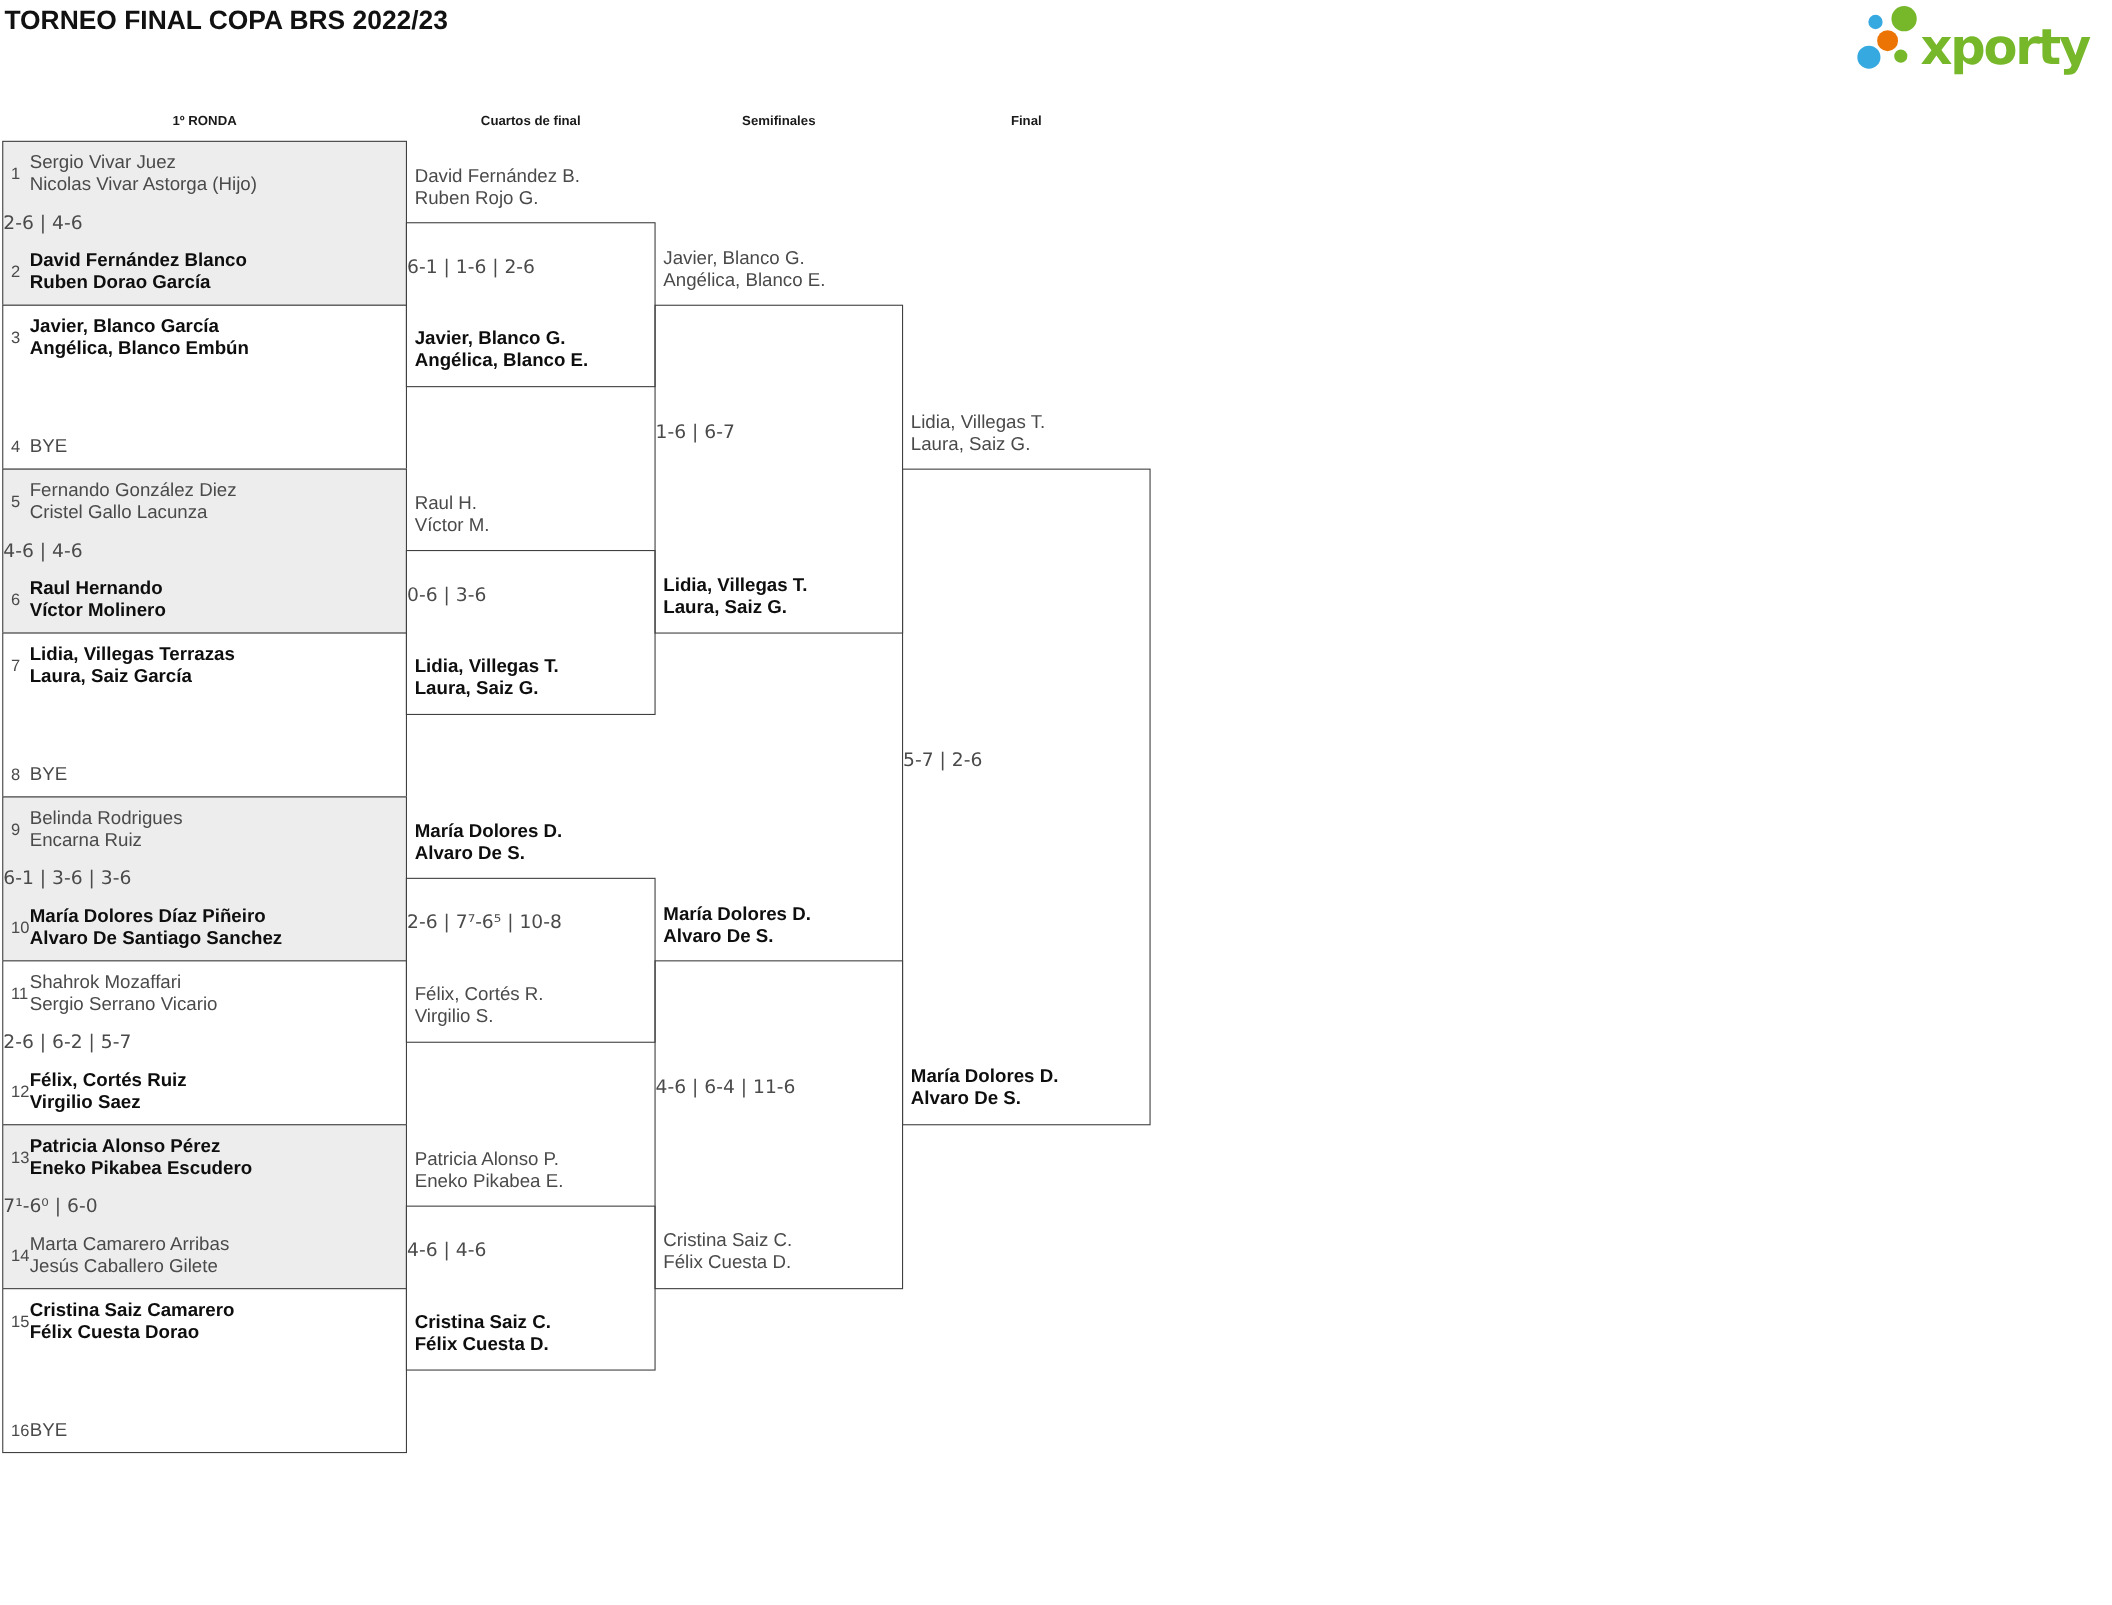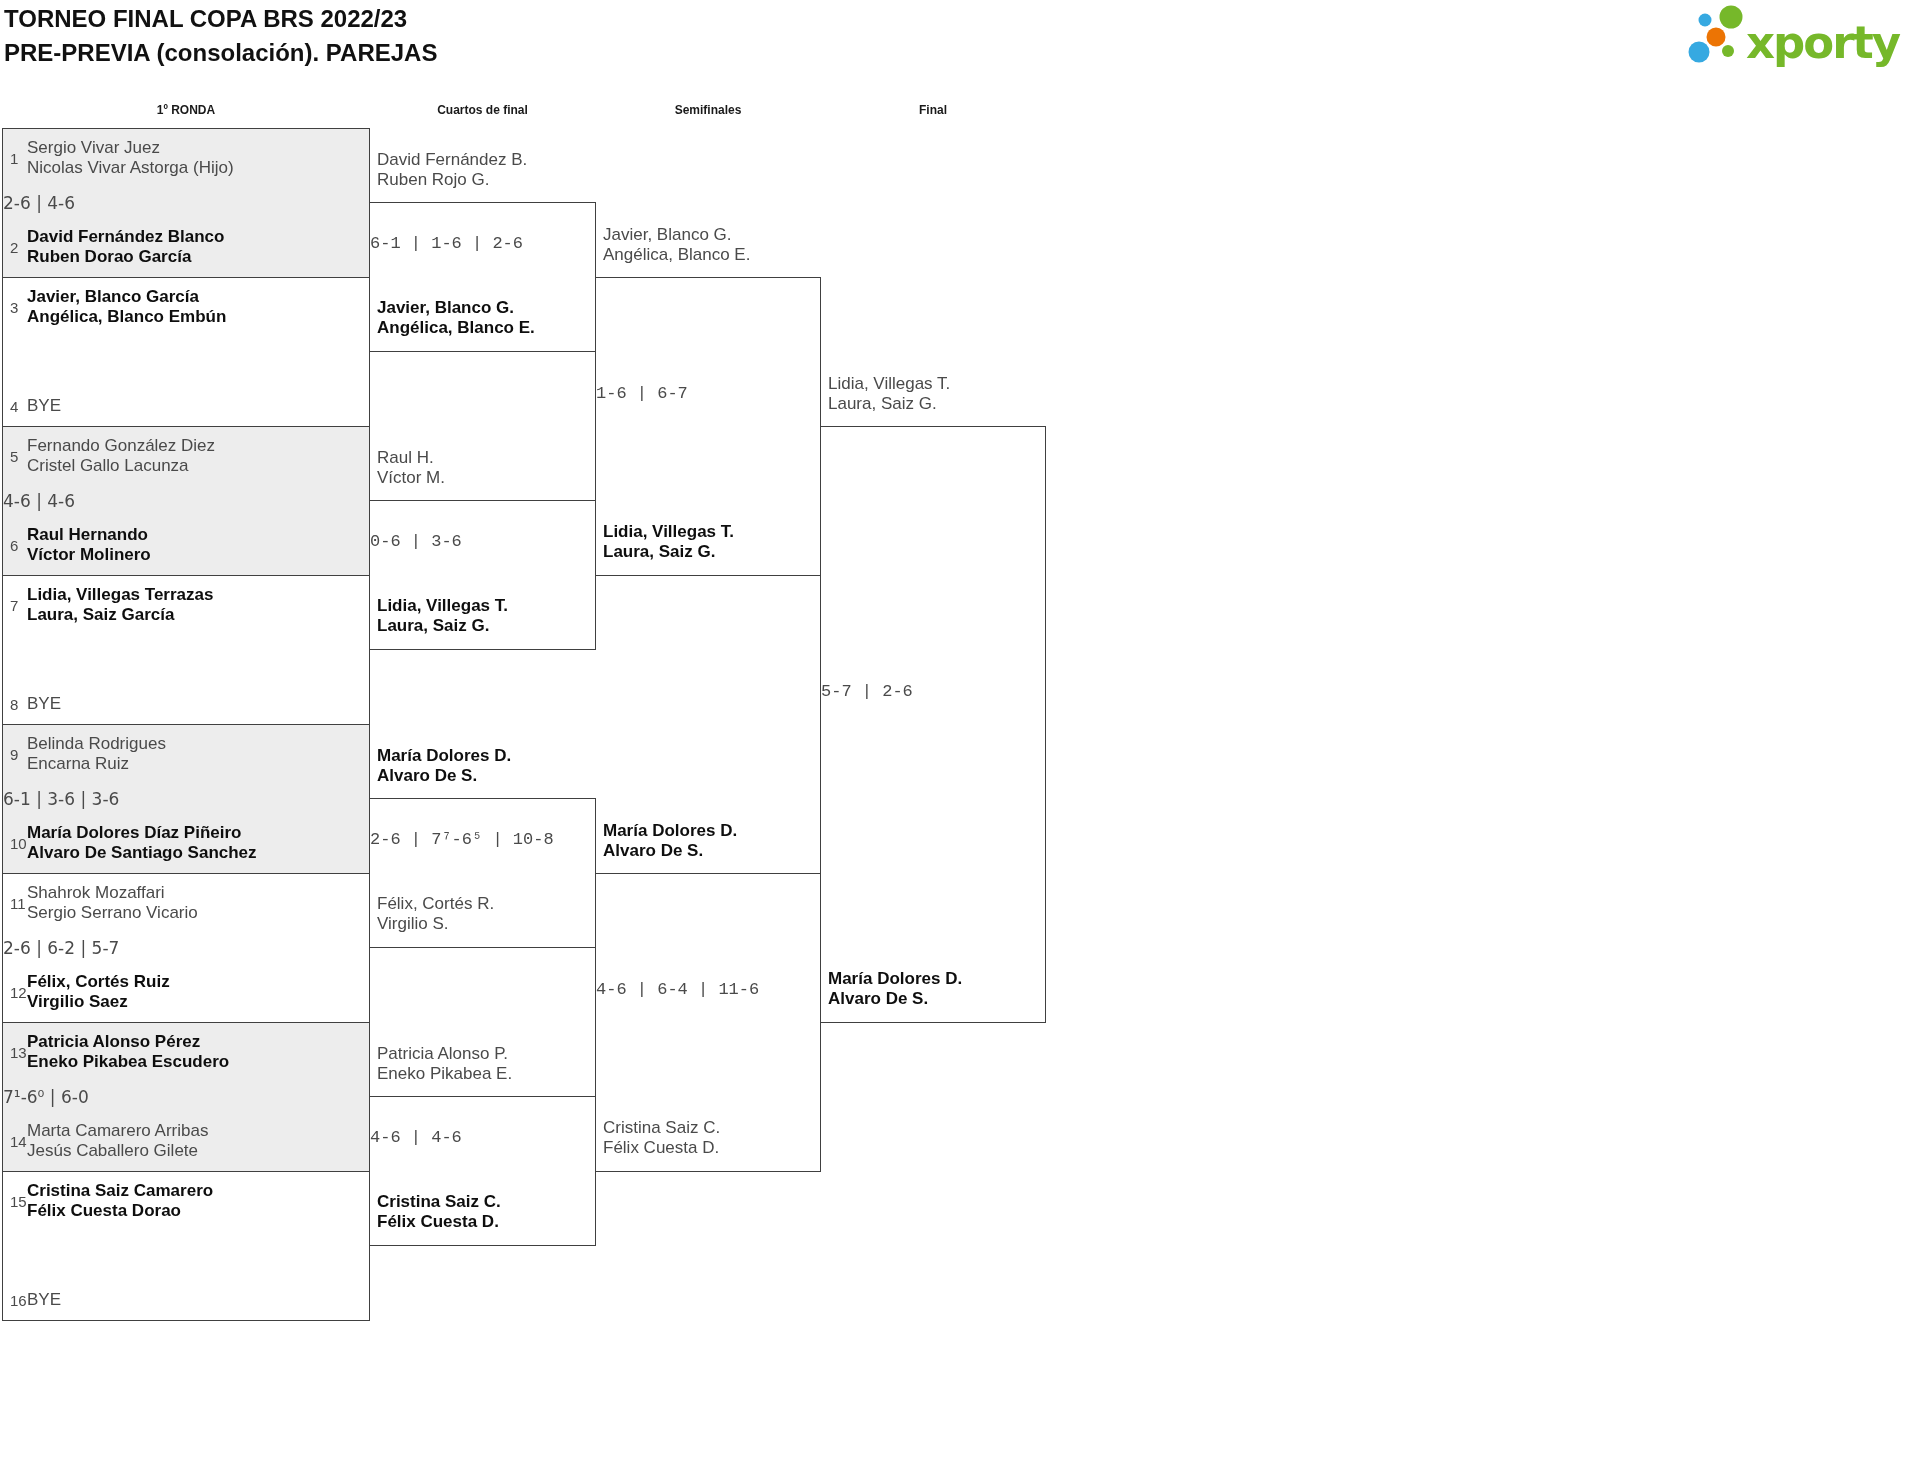--- a/index.html
+++ b/index.html
@@ -25,28 +25,27 @@
   
   .r1 .tt{top:9px;left:24px;}
   .r1 .st{top:9px;height:40px;}
   .r1 .score{top:64px;}
   .r1 .tb{bottom:10px;left:24px;}
   .r1 .sb{bottom:10px;height:40px;}
   .r1 .sb.one,.r1 .tb.one{height:20px;}
   
   .adv .tt{bottom:calc(100% + 13px);left:7px;}
   .adv .tb{bottom:13px;left:7px;}
-  .adv .score{top:calc(50% - 44px);font-family:Liberation Mono, monospace;}
+  .adv .score{top:calc(50% - 44px);}
 </style>
 </head>
 <body>
 
 <div class="abs title">
   <div>TORNEO FINAL COPA BRS 2022/23</div>
-  <div>PRE-PREVIA (consolación). PAREJAS</div>
 </div>
 
 <svg class="abs logo" viewBox="0 0 238 78" xmlns="http://www.w3.org/2000/svg">
   <circle cx="21" cy="20" r="6.5" fill="#36a9e1"></circle>
   <circle cx="47" cy="17" r="11.5" fill="#76b82a"></circle>
   <circle cx="32" cy="37" r="9.5" fill="#ec7404"></circle>
   <circle cx="15" cy="52" r="10.5" fill="#36a9e1"></circle>
   <circle cx="44" cy="51" r="6" fill="#76b82a"></circle>
   <text x="62" y="58" font-family="DejaVu Sans, sans-serif" font-size="45" font-weight="bold" letter-spacing="-2" fill="#76b82a">xporty</text>
 </svg>

